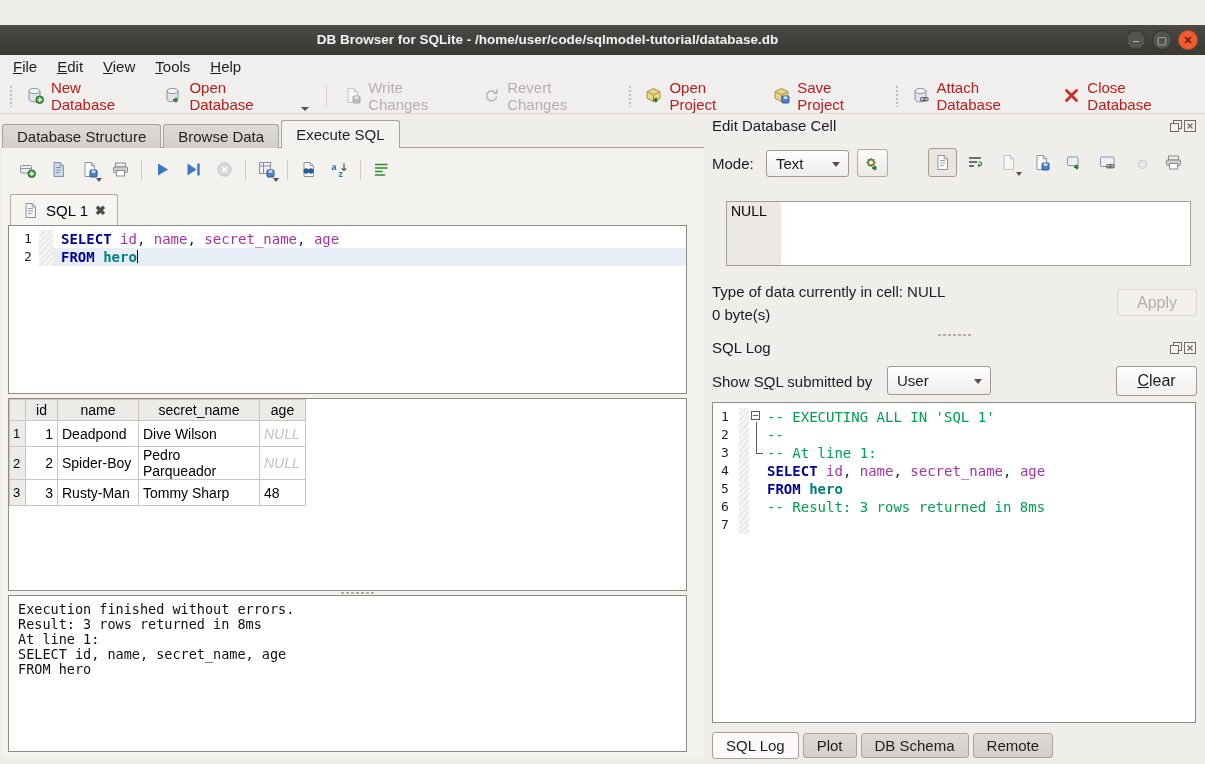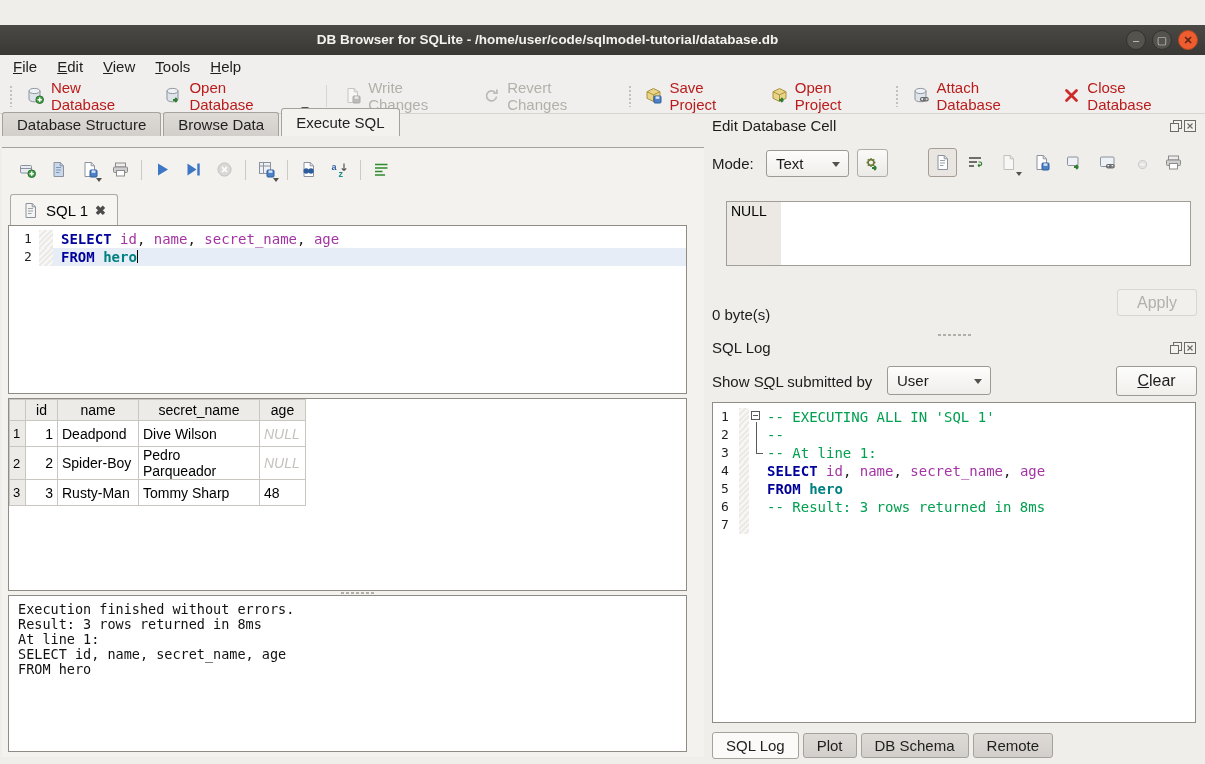--- a/index.html
+++ b/index.html
@@ -31,21 +31,21 @@
   .t-sep { width:1px; height:22px; background:#d8d5d0; margin:0 8px; }
   .tbtn { display:flex; align-items:center; gap:7px; padding:5px 9px; font-size:15px; color:#b91c1c;
     position:relative; border-radius:3px; }
   .tbtn.disabled { color:#b3b0ab; }
   .tbtn.disabled .icon svg { filter:grayscale(1) opacity(.45); }
   .icon { display:inline-flex; }
   .drop-caret { width:0; height:0; border-left:4px solid transparent; border-right:4px solid transparent;
     border-top:4px solid #55524d; margin-left:2px; align-self:flex-end; margin-bottom:2px; }
 
   
-  .main-tabs { position:absolute; left:2px; top:84px; height:27px; display:flex; align-items:flex-end; z-index:3; }
+  .main-tabs { position:absolute; left:2px; top:96px; height:27px; display:flex; align-items:flex-end; z-index:3; }
   .mtab { height:24px; line-height:23px; padding:0 14px; font-size:15px; color:#1f1f1f;
     background:linear-gradient(#dedad6,#d2cec9); border:1px solid #a5a29c; border-bottom:none;
     border-radius:3px 3px 0 0; margin-right:2px; }
   .mtab.active { height:28px; line-height:27px; background:#f3f2ef; }
 
   .left-pane { position:absolute; left:2px; top:122px; width:702px; height:610px;
     background:#f3f2ef; border-top:1px solid #a5a29c; z-index:2; }
 
   
   .sql-toolbar { position:absolute; left:12px; top:8px; display:flex; align-items:center; }
@@ -221,35 +221,35 @@
           </svg>
         </span>
         <span class="lbl">Revert Changes</span>
       </div>
       <div class="t-handle"></div>
       <div class="tbtn">
         <span class="icon">
           <svg width="17" height="17" viewBox="0 0 17 17">
             <path d="M8.5 1.5l6.5 3.2v6.6l-6.5 3.2L2 11.3V4.7z" fill="#ead488" stroke="#a8923f"></path>
             <path d="M2 4.7l6.5 3.2 6.5-3.2M8.5 7.9v6.6" fill="none" stroke="#a8923f"></path>
+            <path d="M8 13h4.2m0 0-2-2m2 2-2 2" fill="none" stroke="#2e7d32" stroke-width="1.8"></path>
+          </svg>
+        </span>
+        <span class="lbl">Open Project</span>
+      </div>
+      <div class="tbtn">
+        <span class="icon">
+          <svg width="17" height="17" viewBox="0 0 17 17">
+            <path d="M8.5 1.5l6.5 3.2v6.6l-6.5 3.2L2 11.3V4.7z" fill="#ead488" stroke="#a8923f"></path>
+            <path d="M2 4.7l6.5 3.2 6.5-3.2M8.5 7.9v6.6" fill="none" stroke="#a8923f"></path>
             <rect x="9" y="9" width="7" height="7" rx="1" fill="#4f81c7" stroke="#2d5c9e"></rect>
             <rect x="10.6" y="9.4" width="3.8" height="2.4" fill="#dce6f5"></rect>
           </svg>
         </span>
         <span class="lbl">Save Project</span>
-      </div>
-      <div class="tbtn">
-        <span class="icon">
-          <svg width="17" height="17" viewBox="0 0 17 17">
-            <path d="M8.5 1.5l6.5 3.2v6.6l-6.5 3.2L2 11.3V4.7z" fill="#ead488" stroke="#a8923f"></path>
-            <path d="M2 4.7l6.5 3.2 6.5-3.2M8.5 7.9v6.6" fill="none" stroke="#a8923f"></path>
-            <path d="M8 13h4.2m0 0-2-2m2 2-2 2" fill="none" stroke="#2e7d32" stroke-width="1.8"></path>
-          </svg>
-        </span>
-        <span class="lbl">Open Project</span>
       </div>
       <div class="t-handle"></div>
       <div class="tbtn">
         <span class="icon">
           <svg width="17" height="17" viewBox="0 0 17 17">
             <path d="M2 4v8.2c0 1.5 2.5 2.6 5.5 2.6s5.5-1.1 5.5-2.6V4" fill="#dfe4ea" stroke="#8b929c"></path>
             <ellipse cx="7.5" cy="4" rx="5.5" ry="2.6" fill="#eef1f5" stroke="#8b929c"></ellipse>
             <rect x="7.5" y="10.5" width="4.6" height="3.4" rx="1.7" fill="none" stroke="#666" stroke-width="1.2"></rect>
             <rect x="10.6" y="10.5" width="4.6" height="3.4" rx="1.7" fill="none" stroke="#666" stroke-width="1.2"></rect>
           </svg>
@@ -563,20 +563,21 @@
           </svg>
         </span>
       </div>
     </div>
 
   <div class="null-box">
     <div class="null-strip"></div>
     <div class="null-text">NULL</div>
   </div>
 
+  <div class="rp-label" style="left:712px; top:258px;">Type of data currently in cell: NULL</div>
   <div class="rp-label" style="left:712px; top:281px;">0 byte(s)</div>
   <div class="btn disabled" style="left:1117px; top:264px; width:80px; height:27px; line-height:25px;">Apply</div>
 
   <div class="h-handle" style="left:937px; top:308px;"></div>
 
   <div class="rp-title" style="left:712px; top:314px;">SQL Log</div>
   <div class="dock-btns" style="right:9px; top:317px;" id="log-dock-btns">
       <span class="dock-btn">
         <svg width="12" height="12" viewBox="0 0 12 12">
           <rect x="3.5" y="0.5" width="8" height="8" fill="#f4f2ef" stroke="#6e6b66"></rect>

